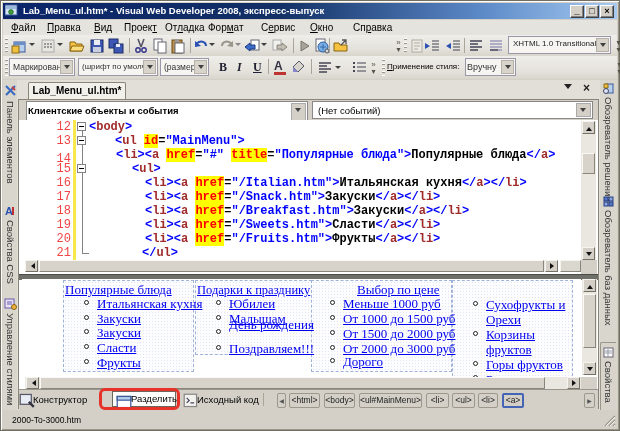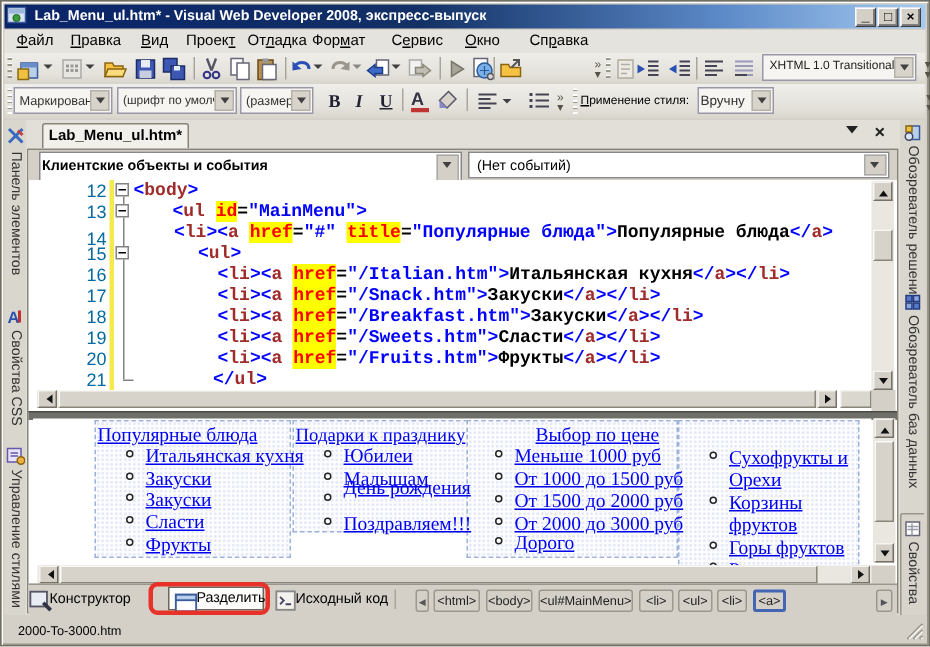--- a/index.html
+++ b/index.html
@@ -36,21 +36,21 @@
 .vicon{position:absolute;width:13px;height:13px;}
 
 #docwell{position:absolute;left:17px;top:80px;right:20px;bottom:21px;background:#e2dfd8;}
 #doctab{position:absolute;left:11px;top:2px;width:98px;height:17px;background:#f2f0ea;border:1px solid #888478;border-bottom:none;border-radius:2px 2px 0 0;font-weight:bold;font-size:10px;text-align:center;line-height:16px;}
 #docpane{position:absolute;left:1px;top:19px;right:1px;bottom:1px;background:#fff;border:1px solid #888478;}
 
 #ddrow{position:absolute;left:0;top:0;right:0;height:20px;background:#d4d0c8;}
 
 #code{position:absolute;left:6px;top:20px;width:556px;height:142px;background:#fff;overflow:hidden;font-family:"Liberation Mono",monospace;font-size:12px;font-weight:bold;letter-spacing:0px;}
 .cl{position:absolute;height:14px;line-height:14px;white-space:pre;}
-.lnum{position:absolute;width:46px;text-align:right;color:#0369a1;font-family:Liberation Sans, sans-serif;font-size:12px;font-weight:normal;height:14px;line-height:14px;}
+.lnum{position:absolute;width:46px;text-align:right;color:#ef4444;font-family:Liberation Mono, monospace;font-size:12px;font-weight:normal;height:14px;line-height:14px;}
 .t{color:#a02b2b;} .b{color:#0000ff;} .an{color:#ff0000;background:#ffff00;} .av{color:#0000ff;} .tx{color:#000;}
 #changebar{position:absolute;width:3px;background:#f6e94c;}
 #foldline{position:absolute;width:1px;background:#848284;}
 .fbox{position:absolute;width:9px;height:9px;background:#fcfcfc;border:1px solid #848284;}
 .fbox:after{content:"";position:absolute;left:1px;top:3px;width:5px;height:1px;background:#000;}
 
 .sb{position:absolute;background:#e9e7e0;}
 .sbtn{position:absolute;background:#d4d0c8;border:1px solid;border-color:#f6f4ef #757166 #757166 #f6f4ef;}
 .sbtn:after{content:"";position:absolute;border:3px solid transparent;}
 .sb-u:after{left:3px;top:2px;border-bottom:4px solid #111;}

